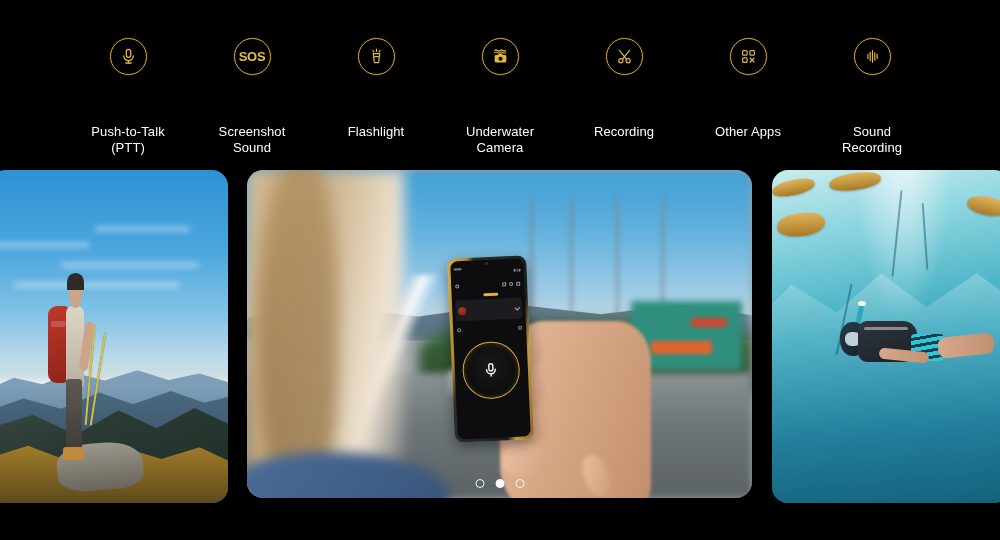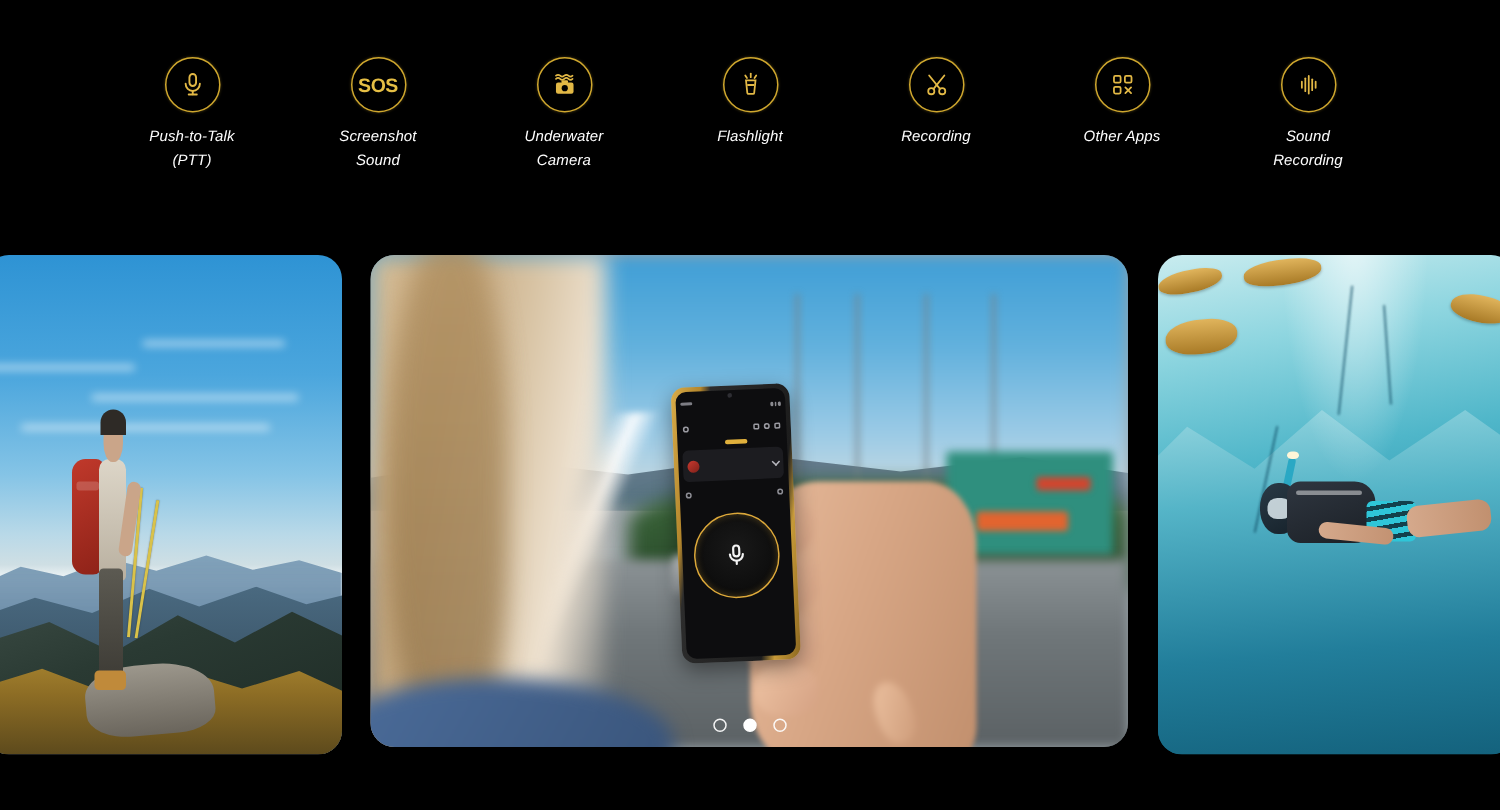--- a/index.html
+++ b/index.html
@@ -12,33 +12,33 @@
   }
 
   
   .feature-strip {
     position:absolute; left:0; top:0; width:1000px; height:170px;
     background:#000;
     display:flex; justify-content:center; align-items:flex-start;
   }
   .feature-row { display:flex; gap:52px; margin-top:38px; }
   .feature-item {
-    width:72px; display:flex; flex-direction:column; align-items:center;
+    width:72px; display:flex; flex-direction:column; align-items:center;gap:40px;
   }
   .feature-circle {
     width:37px; height:37px; border-radius:50%;
     border:1.4px solid #cfa72e;
     display:flex; align-items:center; justify-content:center;
     background:#000;
     box-shadow:0 0 2px rgba(212,175,55,.35);
   }
   .feature-circle svg { display:block; }
   .feature-label {
-    margin-top:9px; color:#fefefe; font-size:10px; line-height:16px;
-    text-align:center; letter-spacing:.1px; white-space:nowrap;font-style:italic;
+    margin-top:9px; color:#fefefe; font-size:13px; line-height:16px;
+    text-align:center; letter-spacing:.1px; white-space:nowrap;
   }
   .feature-label .ln2 { display:block; }
   .sos-text {
     font-family:"Liberation Sans", sans-serif;
     font-size:13px; font-weight:700; color:#e6bf45; letter-spacing:-.3px;
   }
 
   
   .gallery { position:absolute; left:0; top:170px; width:1000px; height:370px; background:#000; }
 
@@ -373,52 +373,52 @@
       </div>
     </div>
 
     <div class="feature-item">
       <div class="feature-circle">
         <span class="sos-text">SOS</span>
       </div>
       <div class="feature-label">
         <span>Screenshot</span>
         <span class="ln2">Sound</span>
+      </div>
+    </div>
+
+    <div class="feature-item">
+      <div class="feature-circle">
+        <svg width="19" height="19" viewBox="0 0 24 24" fill="none" stroke="#e2b845" stroke-width="1.5" stroke-linecap="round">
+          <path d="M8 8.4h8l-1.1 10.4a1 1 0 0 1-1 .9h-3.8a1 1 0 0 1-1-.9z"></path>
+          <line x1="9.6" y1="12.2" x2="14.4" y2="12.2"></line>
+          <line x1="12" y1="2.6" x2="12" y2="5.6"></line>
+          <line x1="7.4" y1="4.2" x2="8.8" y2="6.3"></line>
+          <line x1="16.6" y1="4.2" x2="15.2" y2="6.3"></line>
+        </svg>
+      </div>
+      <div class="feature-label">
+        <span>Flashlight</span>
+        <span class="ln2"></span>
       </div>
     </div>
 
     <div class="feature-item">
       <div class="feature-circle">
         <svg width="19" height="19" viewBox="0 0 24 24" fill="none" stroke="#e2b845" stroke-width="1.4" stroke-linecap="round">
           <path d="M4.6 4.4c1.2-1.1 2.3-1.1 3.5 0s2.3 1.1 3.5 0 2.3-1.1 3.5 0 2.3 1.1 3.5 0"></path>
           <path d="M4.6 7.1c1.2-1.1 2.3-1.1 3.5 0s2.3 1.1 3.5 0 2.3-1.1 3.5 0 2.3 1.1 3.5 0"></path>
           <rect x="4.6" y="10.2" width="14.8" height="9.4" rx="1.8" fill="#e2b845" stroke="none"></rect>
           <rect x="9.2" y="8.3" width="5.6" height="2.4" rx="1" fill="#e2b845" stroke="none"></rect>
           <circle cx="12" cy="14.9" r="2.6" fill="#000" stroke="none"></circle>
         </svg>
       </div>
       <div class="feature-label">
         <span>Underwater</span>
         <span class="ln2">Camera</span>
-      </div>
-    </div>
-
-    <div class="feature-item">
-      <div class="feature-circle">
-        <svg width="19" height="19" viewBox="0 0 24 24" fill="none" stroke="#e2b845" stroke-width="1.5" stroke-linecap="round">
-          <path d="M8 8.4h8l-1.1 10.4a1 1 0 0 1-1 .9h-3.8a1 1 0 0 1-1-.9z"></path>
-          <line x1="9.6" y1="12.2" x2="14.4" y2="12.2"></line>
-          <line x1="12" y1="2.6" x2="12" y2="5.6"></line>
-          <line x1="7.4" y1="4.2" x2="8.8" y2="6.3"></line>
-          <line x1="16.6" y1="4.2" x2="15.2" y2="6.3"></line>
-        </svg>
-      </div>
-      <div class="feature-label">
-        <span>Flashlight</span>
-        <span class="ln2"></span>
       </div>
     </div>
 
     <div class="feature-item">
       <div class="feature-circle">
         <svg width="19" height="19" viewBox="0 0 24 24" fill="none" stroke="#e2b845" stroke-width="1.5" stroke-linecap="round">
           <circle cx="7.4" cy="17.4" r="2.6"></circle>
           <circle cx="16.6" cy="17.4" r="2.6"></circle>
           <line x1="9.3" y1="15.5" x2="18.4" y2="4.2"></line>
           <line x1="14.7" y1="15.5" x2="5.6" y2="4.2"></line>

